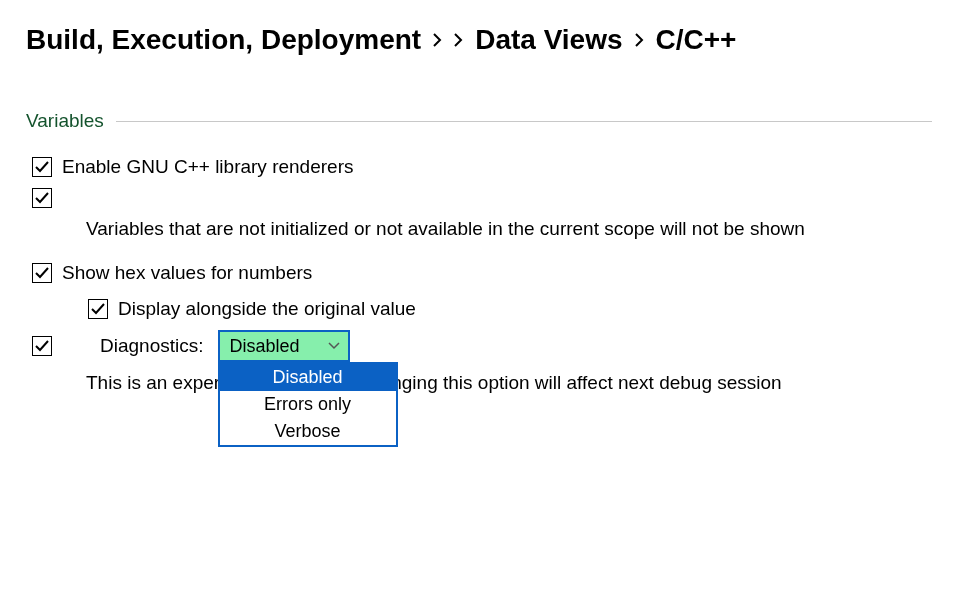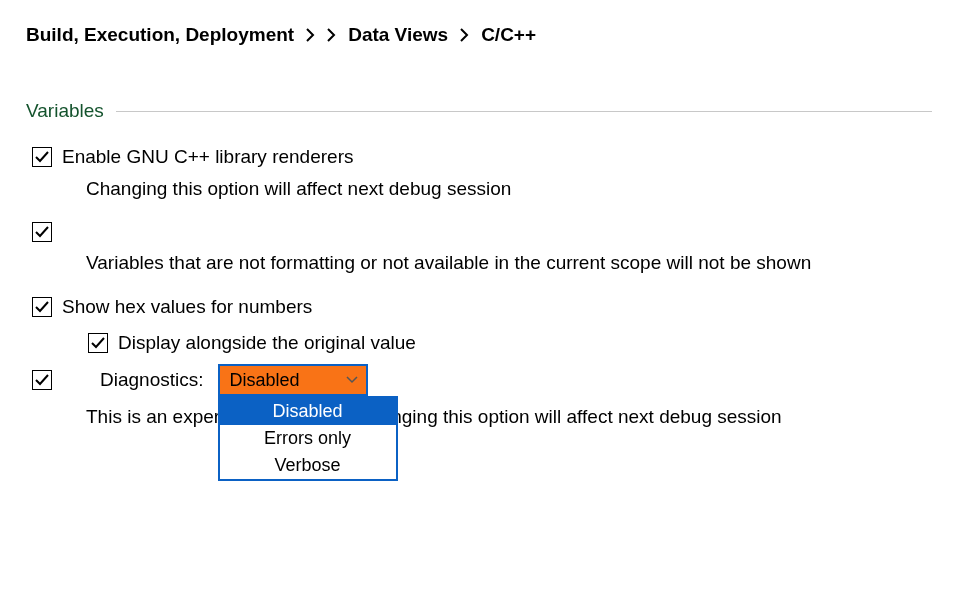--- a/index.html
+++ b/index.html
@@ -15,21 +15,21 @@
       width: 958px;
       height: 605px;
       padding: 24px 26px;
       position: relative;
     }
     .breadcrumb {
       display: flex;
       align-items: center;
       gap: 12px;
       font-weight: 700;
-      font-size: 19px;
+      font-size: 28px;
       margin-bottom: 54px;
     }
     .breadcrumb .chevron {
       display: inline-flex;
       align-items: center;
       justify-content: center;
       color: #000;
     }
     .section-header {
       display: flex;
@@ -91,29 +91,29 @@
       margin-left: 38px;
       display: flex;
       align-items: center;
       text-align: center;
     }
     .select-label {
       font-size: 19px;
       margin-right: 14px;
     }
     .select-box {
-      width: 150px;
+      width: 132px;
       height: 32px;
       border: 2px solid #0b61c4;
       display: flex;
       align-items: center;
       justify-content: space-between;
       padding: 0 8px 0 10px;
       position: relative;
-      background: #f97316;
+      background: #86efac;
     }
     .select-value {
       font-size: 18px;
     }
     .select-caret {
       display: inline-flex;
     }
     .dropdown {
       position: absolute;
       left: -2px;
@@ -169,30 +169,29 @@
 <div class="options">
 
   <div class="option-row">
     <span class="checkbox">
       <svg viewBox="0 0 16 16">
           <path d="M2 8 L6 12 L14 3" stroke="#000" stroke-width="2" fill="none"></path>
         </svg>
     </span>
     <span class="option-label">Enable GNU C++ library renderers</span>
   </div>
-  <div class="hint">Changing this option will affect next debug session</div>
 
   <div class="option-row">
     <span class="checkbox">
       <svg viewBox="0 0 16 16">
           <path d="M2 8 L6 12 L14 3" stroke="#000" stroke-width="2" fill="none"></path>
         </svg>
     </span>
   </div>
-  <div class="hint">Variables that are not formatting or not available in the current scope will not be shown</div>
+  <div class="hint">Variables that are not initialized or not available in the current scope will not be shown</div>
 
   <div class="option-row">
     <span class="checkbox">
       <svg viewBox="0 0 16 16">
           <path d="M2 8 L6 12 L14 3" stroke="#000" stroke-width="2" fill="none"></path>
         </svg>
     </span>
     <span class="option-label">Show hex values for numbers</span>
   </div>
 

